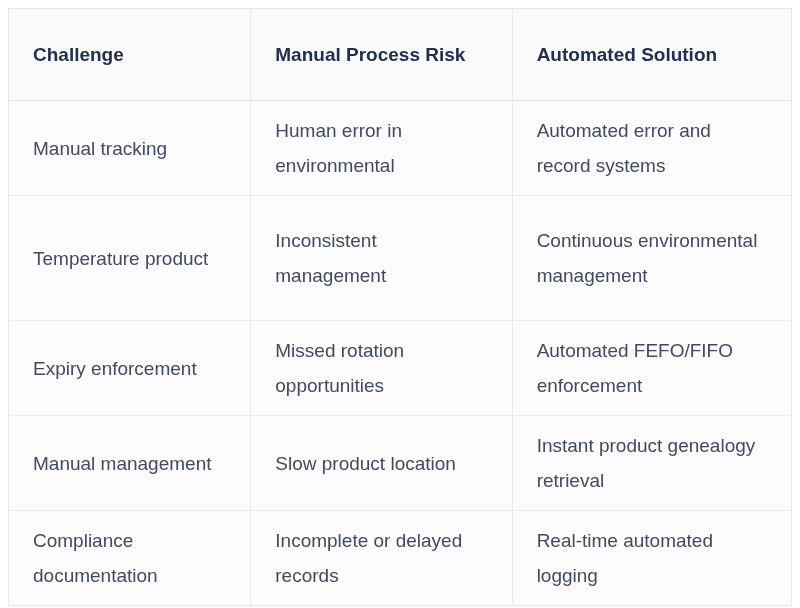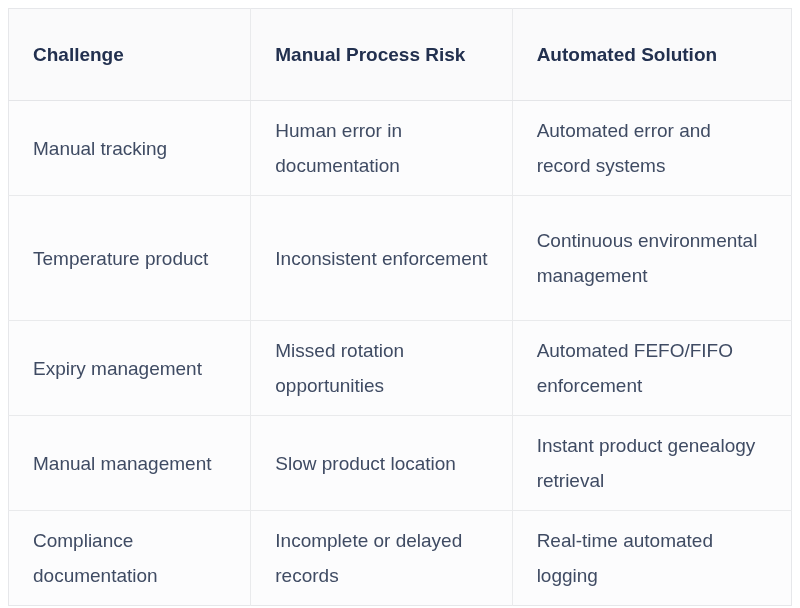--- a/index.html
+++ b/index.html
@@ -90,30 +90,30 @@
     <thead>
       <tr class="table-header-row">
         <th>Challenge</th>
         <th>Manual Process Risk</th>
         <th>Automated Solution</th>
       </tr>
     </thead>
     <tbody>
       <tr class="table-row">
         <td>Manual tracking</td>
-        <td>Human error in documentation</td>
+        <td>Human error in environmental</td>
         <td>Automated error and record systems</td>
       </tr>
       <tr class="table-row row-tall">
         <td>Temperature product</td>
-        <td>Inconsistent enforcement</td>
+        <td>Inconsistent management</td>
         <td>Continuous environmental management</td>
       </tr>
       <tr class="table-row">
-        <td>Expiry management</td>
+        <td>Expiry enforcement</td>
         <td>Missed rotation opportunities</td>
         <td>Automated FEFO/FIFO enforcement</td>
       </tr>
       <tr class="table-row">
         <td>Manual management</td>
         <td>Slow product location</td>
         <td>Instant product genealogy retrieval</td>
       </tr>
       <tr class="table-row">
         <td>Compliance documentation</td>

